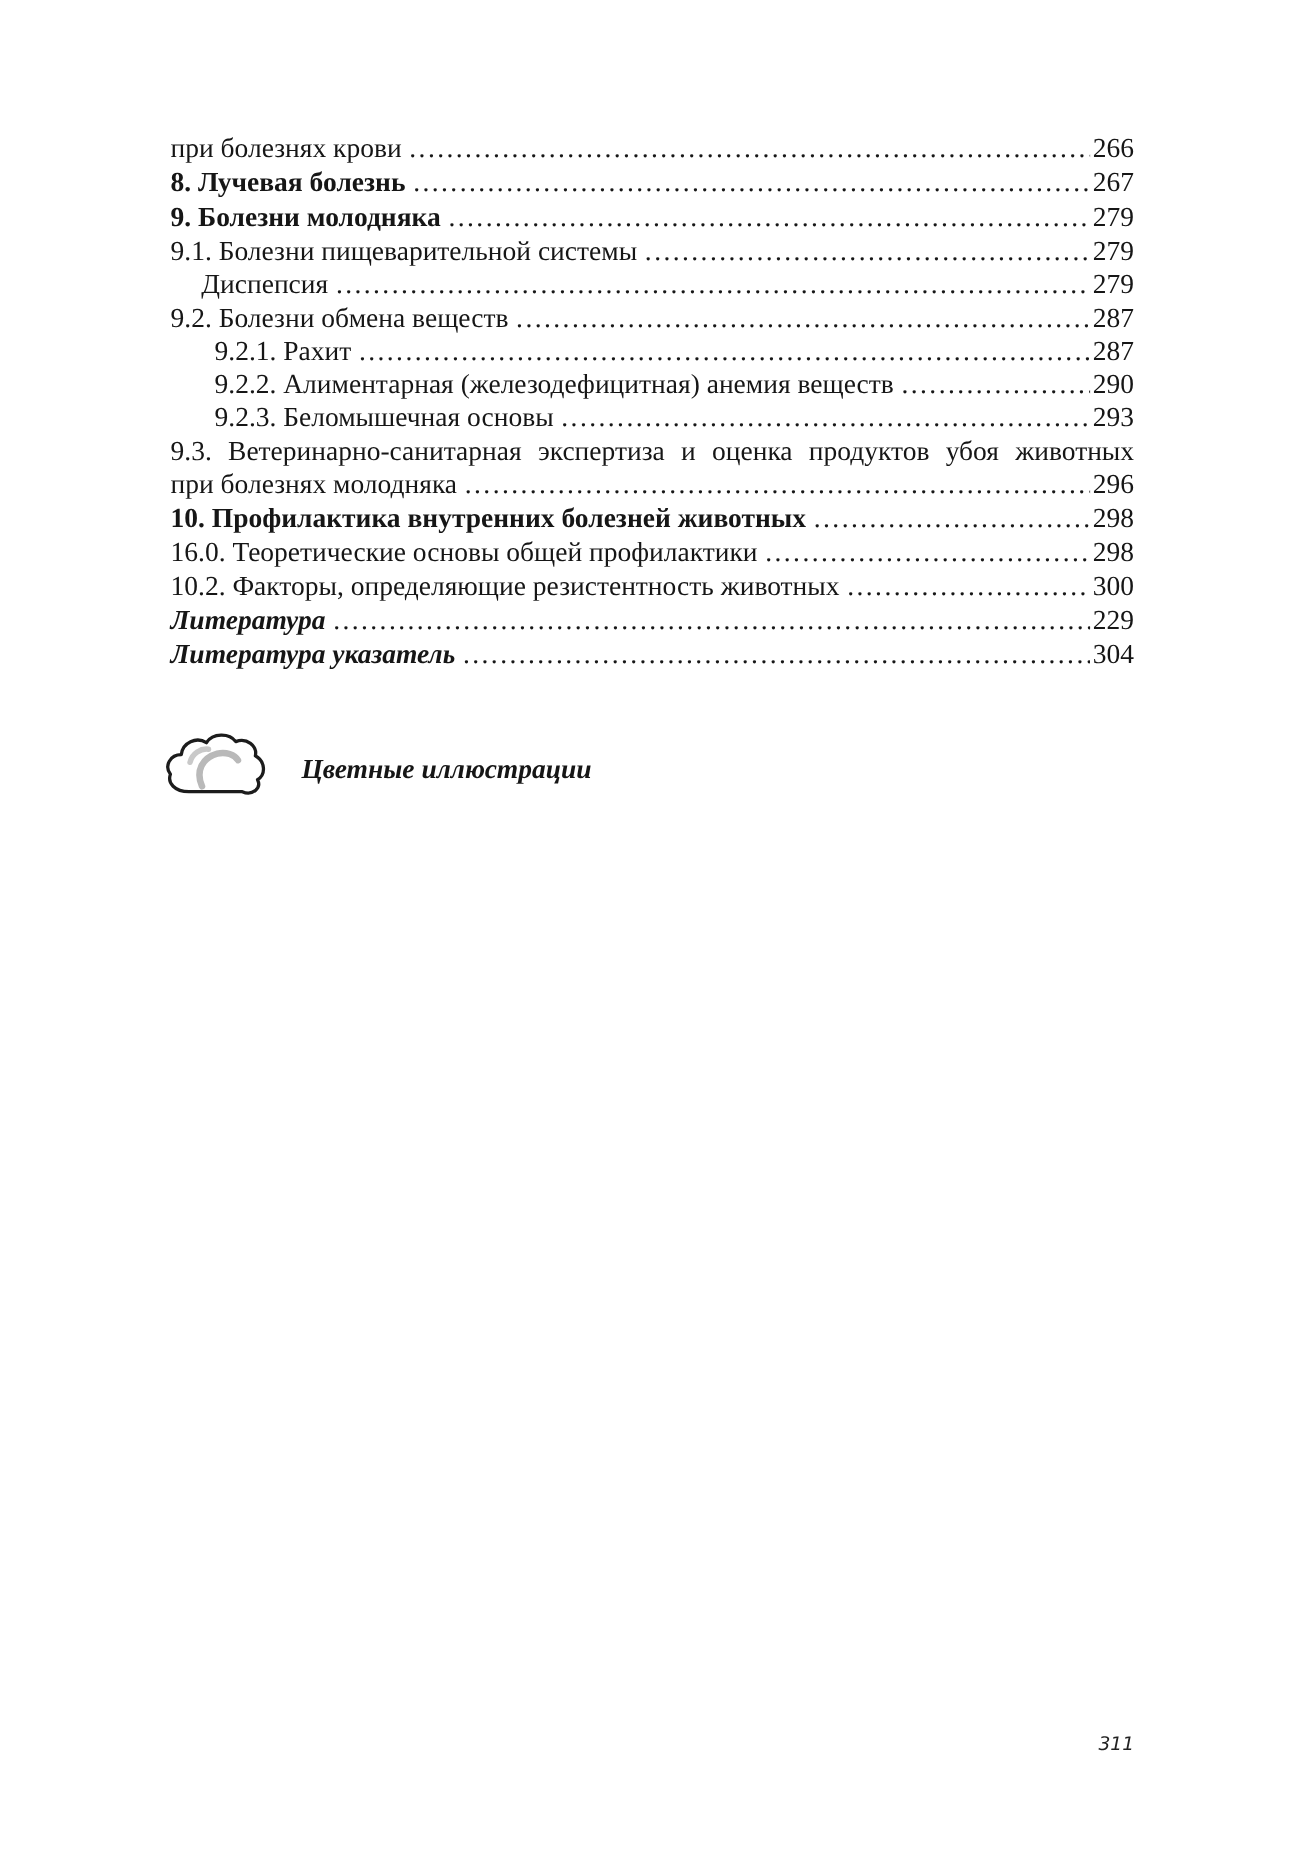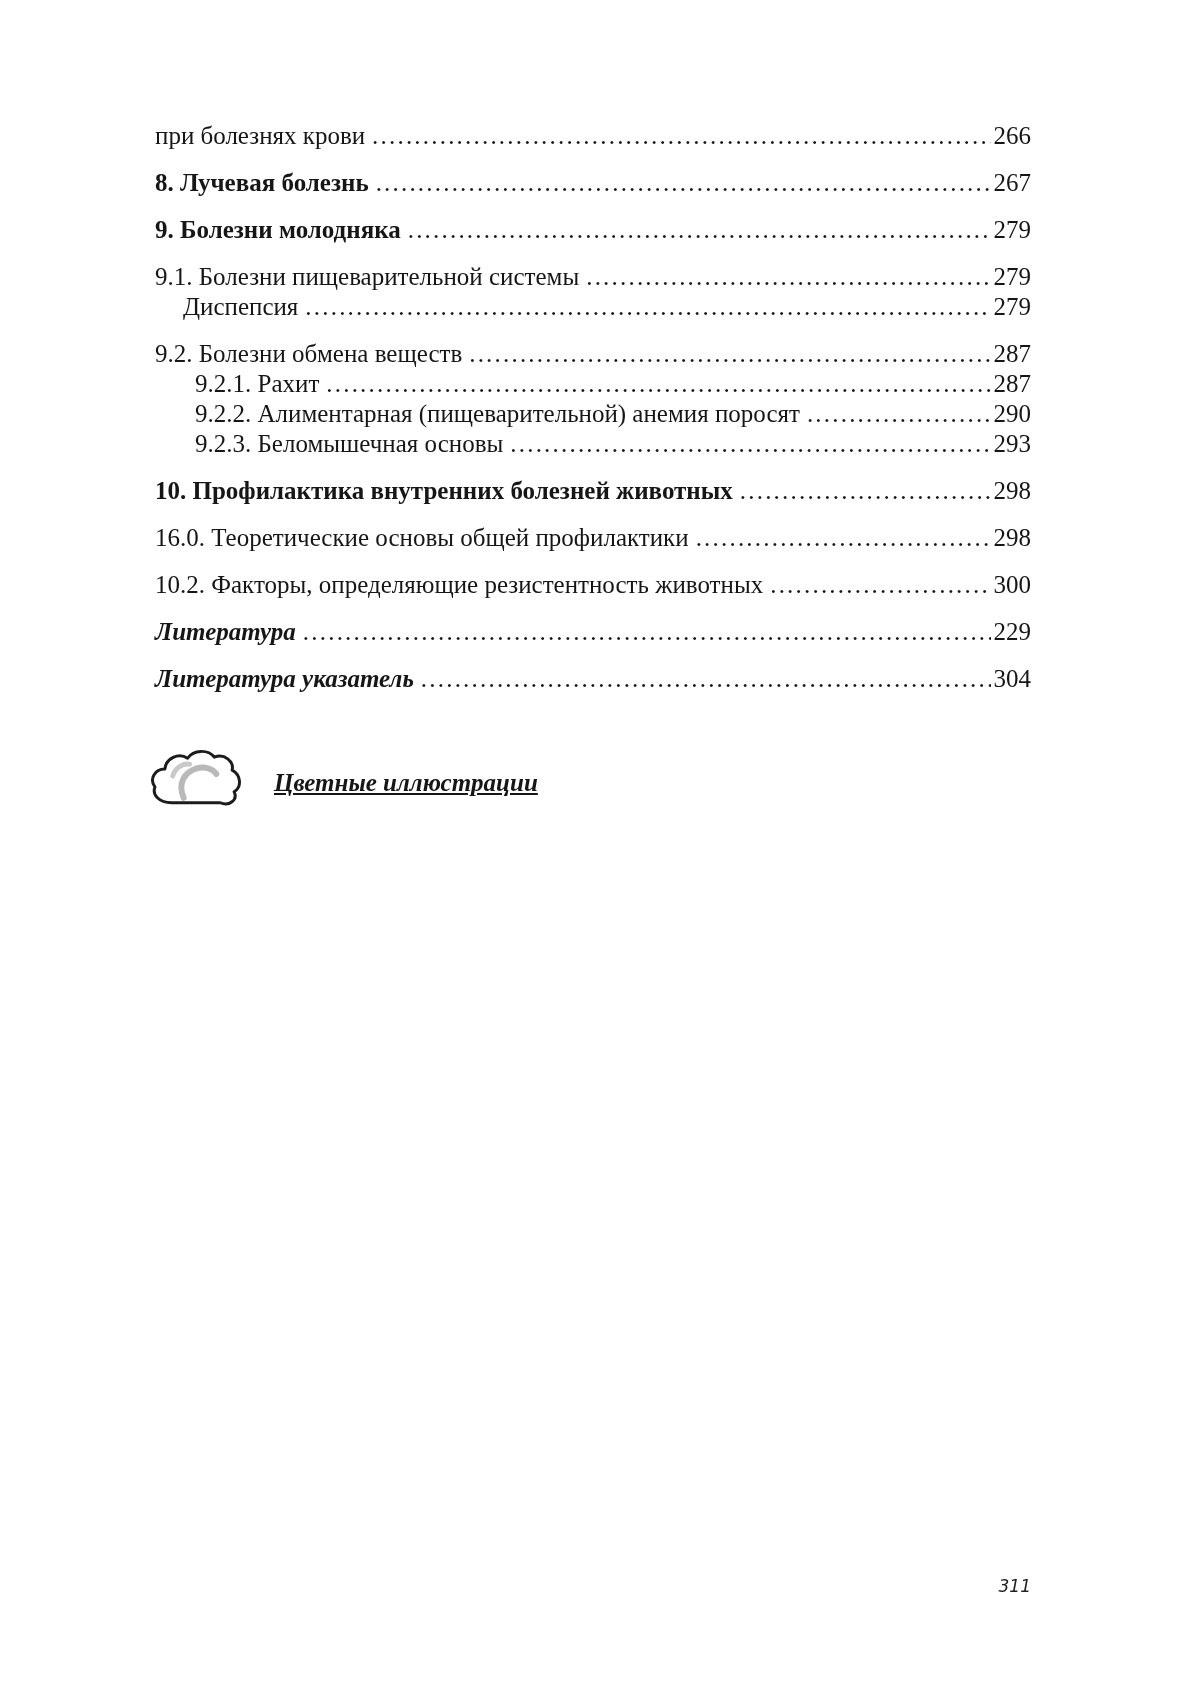--- a/index.html
+++ b/index.html
@@ -9,38 +9,38 @@
     position:relative;
     font-family:"Liberation Serif", serif;
     color:#161616;
     overflow:hidden;
   }
   .toc {
     position:absolute; left:155px; top:121px; width:876px;
     font-size:25px; line-height:30px;
   }
   .entry { }
-  .gap { margin-top:17px; }
+  .gap { margin-top:1px; }
   .row { display:flex; align-items:baseline; }
   .b  { font-weight:bold; }
   .bi { font-weight:bold; font-style:italic; }
   .ind1 { padding-left:28px; }
   .ind2 { padding-left:40px; }
   .l1 { text-align:justify; text-align-last:justify; }
   .t { white-space:nowrap; }
   .leader {
     flex:1 1 auto; overflow:hidden; white-space:nowrap;
     margin:0 3px 0 7px; min-width:24px;
   }
   .leader::after {
     content:"................................................................................................................................................................................................................................................";
     letter-spacing:2.2px;
   }
   .pg { white-space:nowrap; }
-  .plates { margin-top:52px; display:flex; align-items:flex-start;text-decoration:underline; }
+  .plates { margin-top:52px; display:flex; align-items:flex-start; }
   .cloud-wrap { width:99px; height:64px; margin-left:-7px; flex:0 0 auto; }
   .plates-label {
     font-weight:bold; font-style:italic;
     margin:22px 0 0 27px; font-size:25px;
   }
   .folio {
     position:absolute; left:155px; top:1576px; width:876px;
     text-align:right;
     font-family:"DejaVu Sans", sans-serif;
     font-style:italic; font-size:17px; color:#222;
@@ -89,31 +89,39 @@
     <span class="pg">287</span>
   </div>
 
   <div class="entry row ind2">
     <span class="t">9.2.1. Рахит</span>
     <span class="leader"></span>
     <span class="pg">287</span>
   </div>
 
   <div class="entry row ind2">
-    <span class="t">9.2.2. Алиментарная (пищеварительной) анемия поросят</span>
+    <span class="t">9.2.2. Алиментарная (железодефицитная) анемия веществ</span>
     <span class="leader"></span>
     <span class="pg">290</span>
   </div>
 
   <div class="entry row ind2">
     <span class="t">9.2.3. Беломышечная основы</span>
     <span class="leader"></span>
     <span class="pg">293</span>
   </div>
 
+  <div class="entry gap">
+    <div class="l1">9.3. Ветеринарно-санитарная экспертиза и оценка продуктов убоя животных</div>
+    <div class="row">
+      <span class="t">при болезнях молодняка</span>
+      <span class="leader"></span>
+      <span class="pg">296</span>
+    </div>
+  </div>
 
   <div class="entry row gap">
     <span class="t b">10. Профилактика внутренних болезней животных</span>
     <span class="leader"></span>
     <span class="pg">298</span>
   </div>
 
   <div class="entry row gap">
     <span class="t">16.0. Теоретические основы общей профилактики</span>
     <span class="leader"></span>

